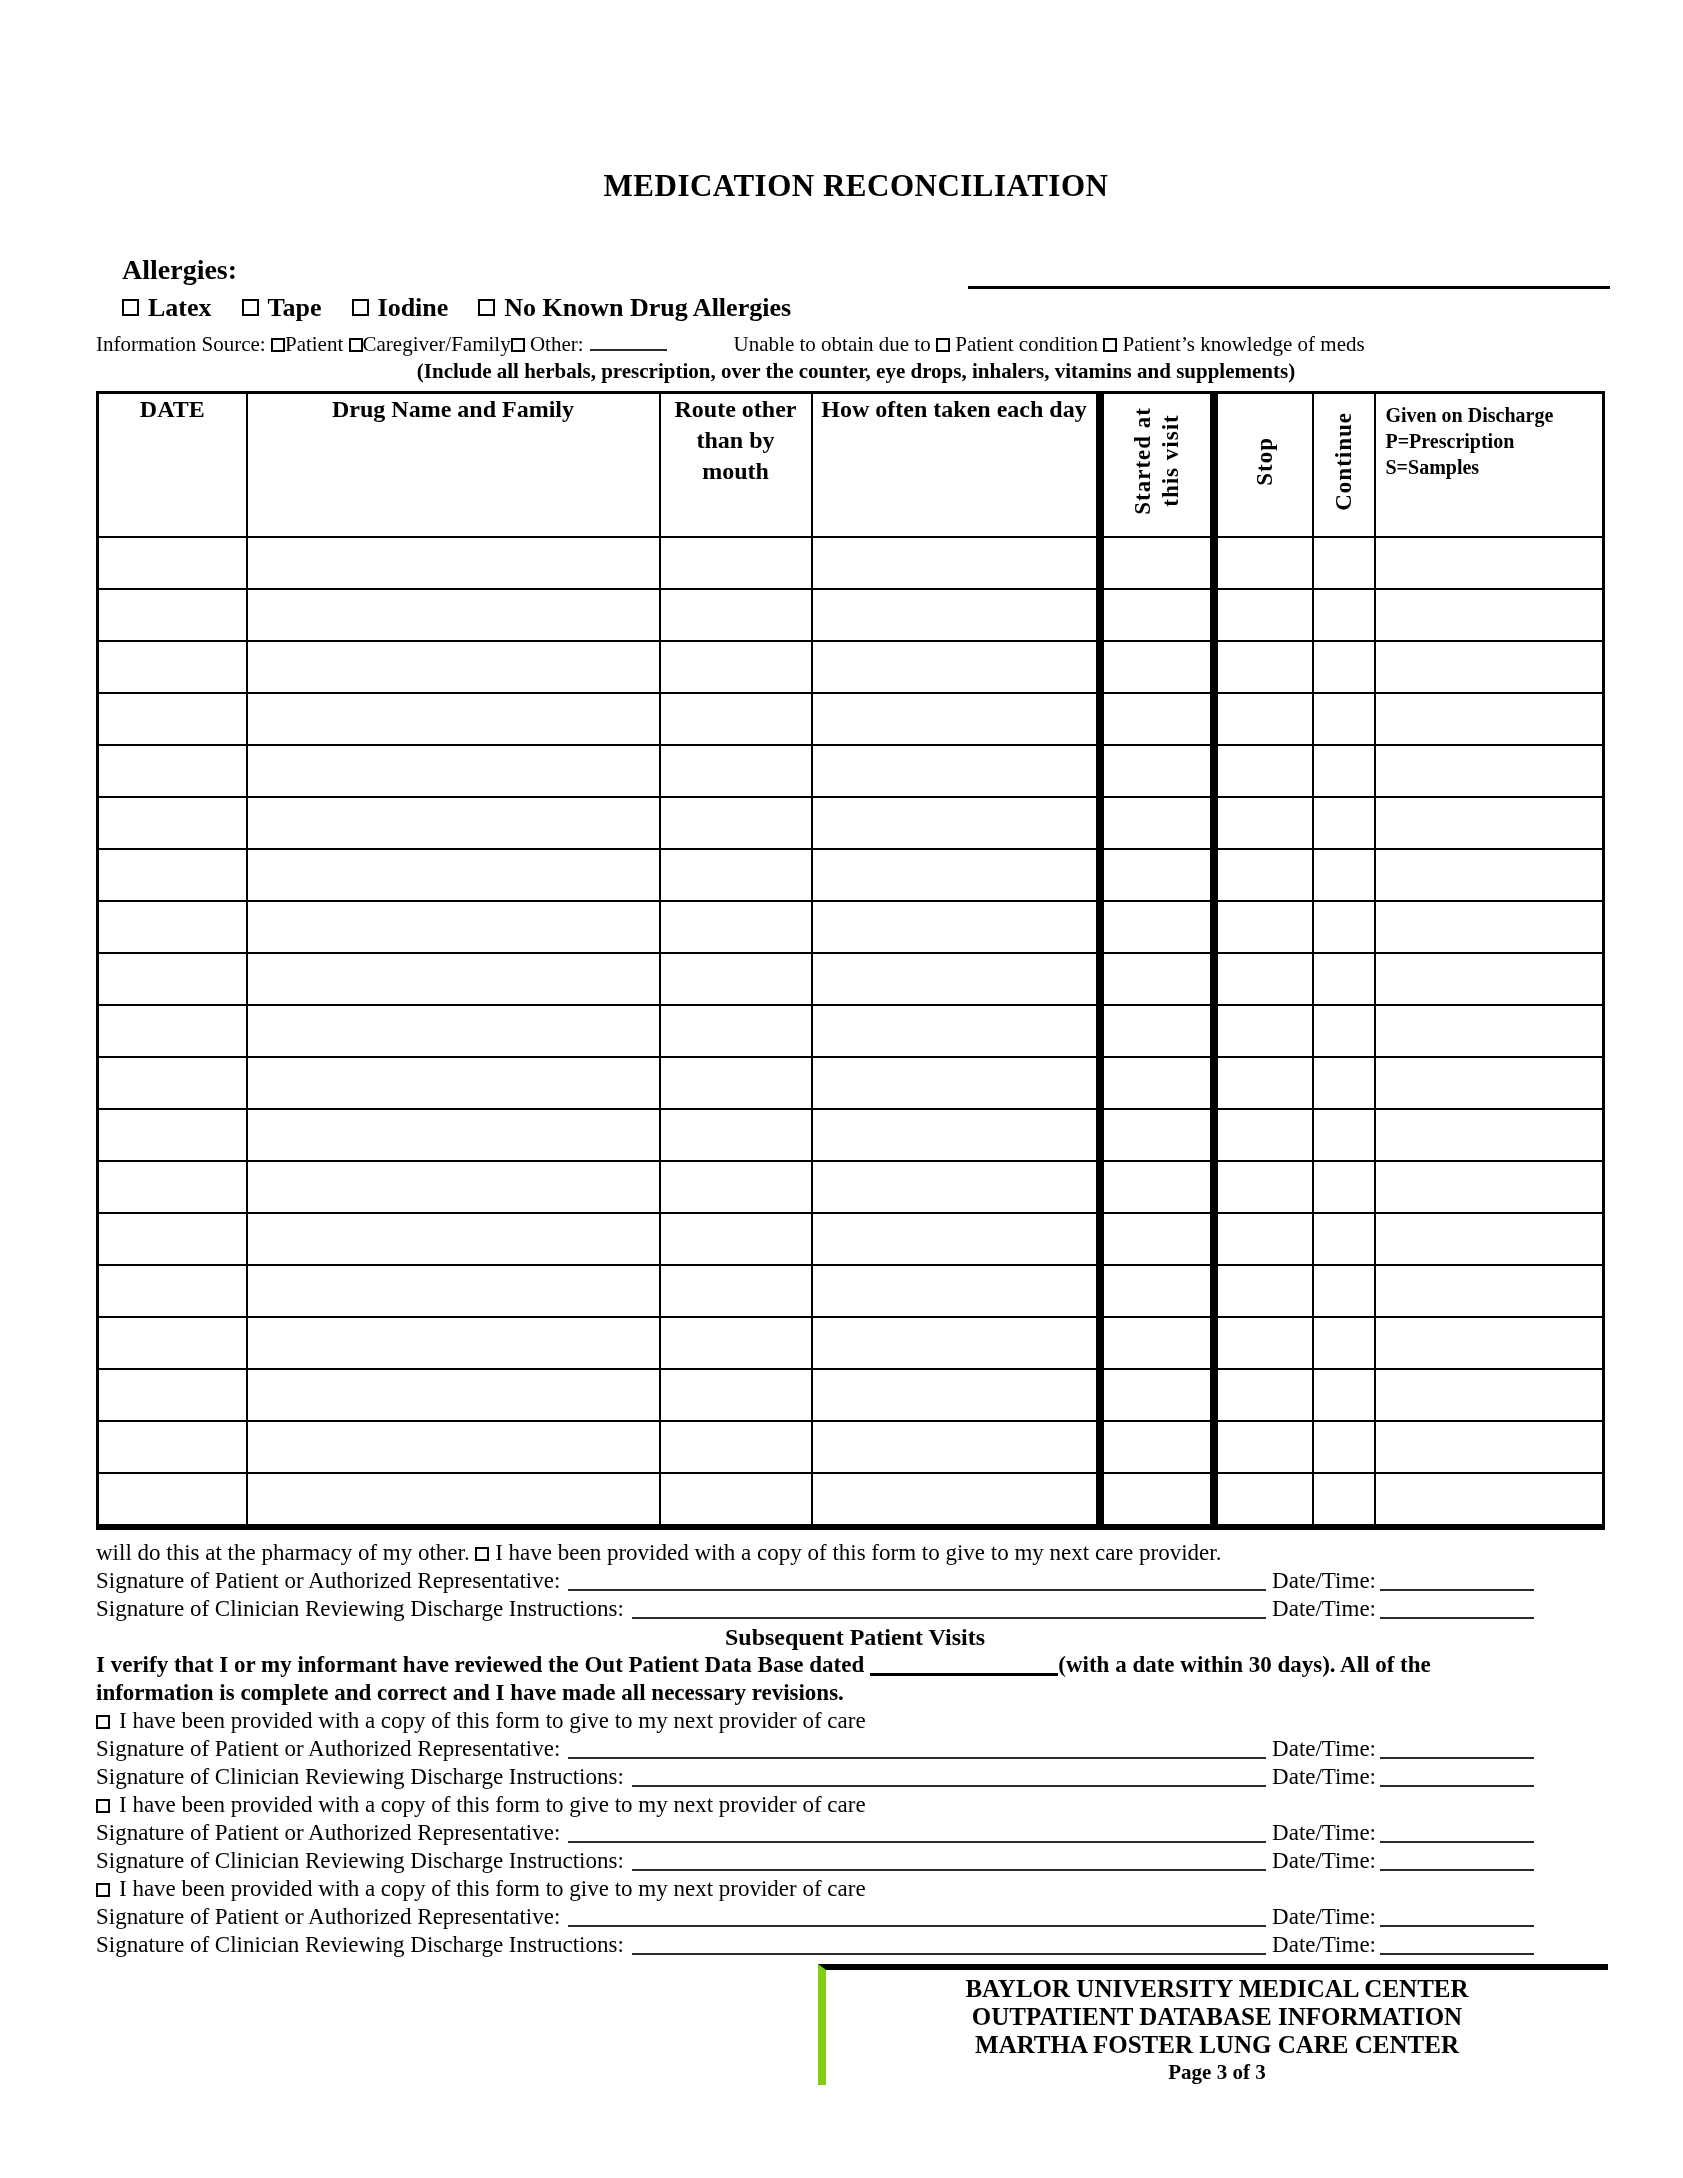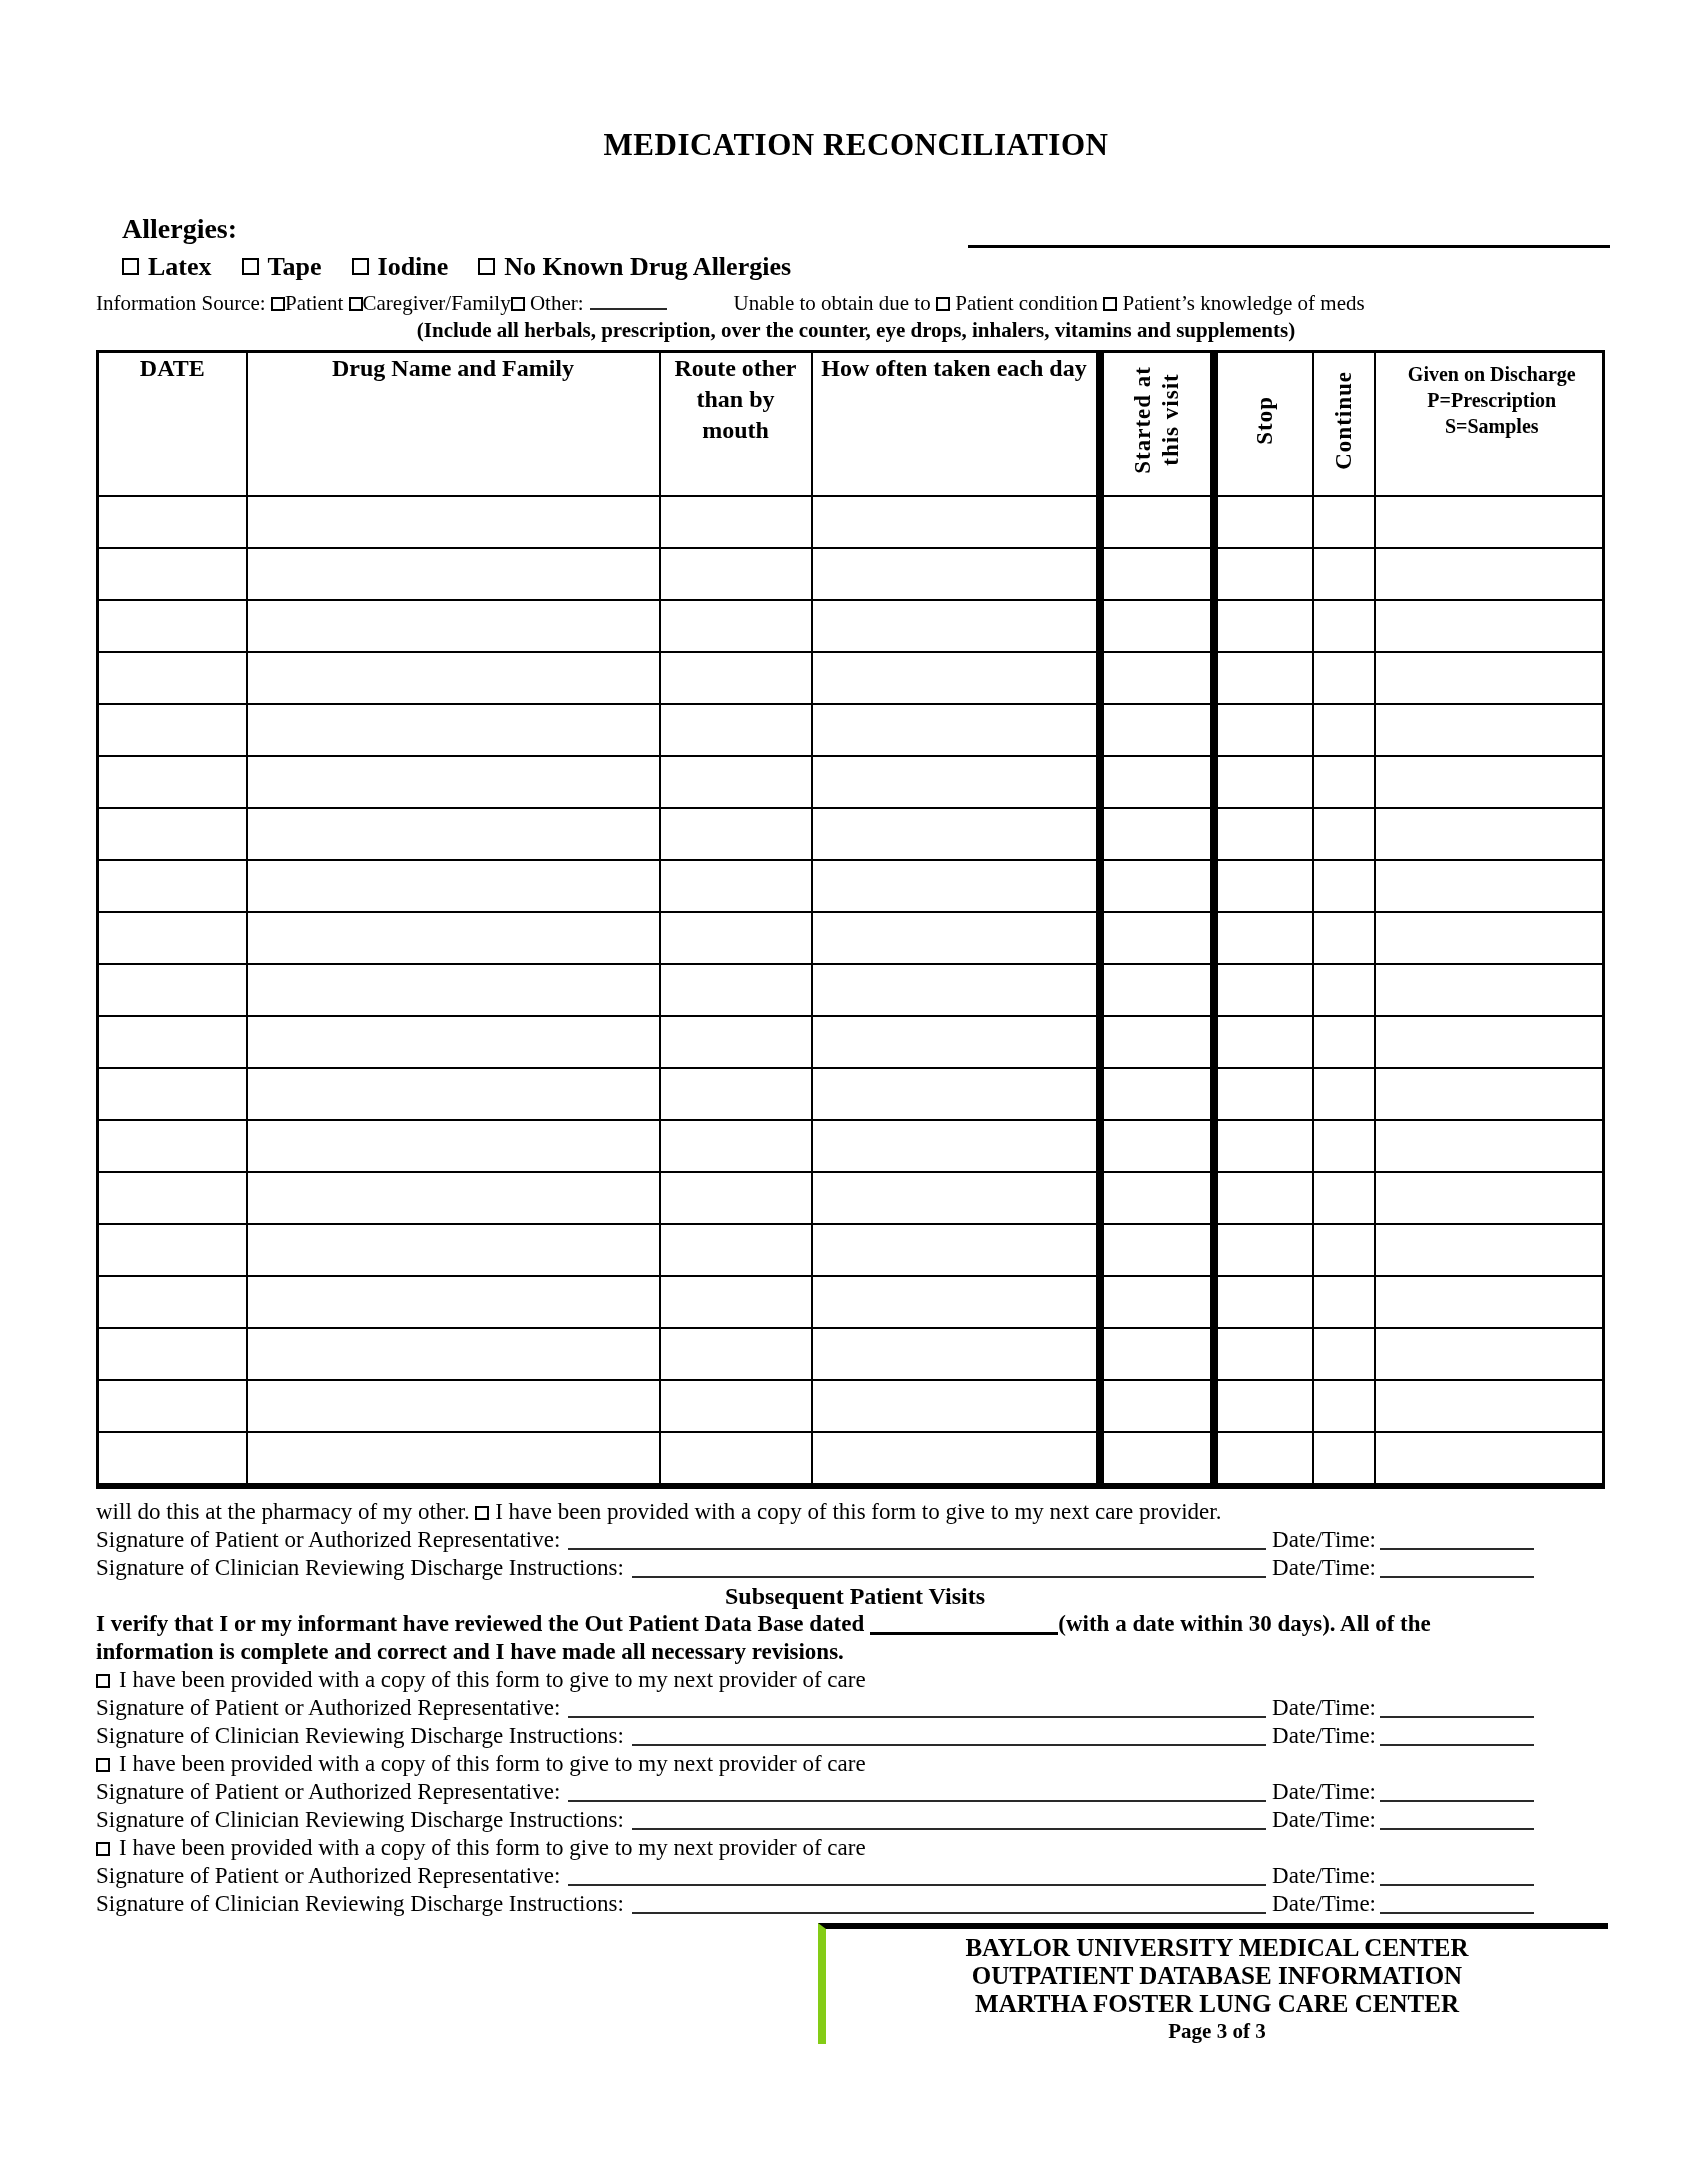--- a/index.html
+++ b/index.html
@@ -1,20 +1,20 @@
 <!DOCTYPE html>
 <html><head>
 <meta charset="utf-8">
 <style>
   html,body { margin:0; padding:0; }
   body {
     width:1683px; height:2178px; background:#ffffff; color:#000;
     font-family:"Liberation Serif", serif; position:relative; overflow:hidden;
   }
-  .page { box-sizing:border-box; width:1683px; padding:0 67px 0 96px; }
+  .page { box-sizing:border-box; width:1683px; padding:0 67px 0 96px;margin-top:41px; }
 
   .title { padding-top:127px; text-align:center; font-size:31px; font-weight:bold; letter-spacing:0.5px; }
 
   
   .cb { display:inline-block; width:16px; height:16px; border:2px solid #000; box-sizing:border-box; vertical-align:-1px; background:#fff; }
   .cb.sm { width:14px; height:14px; }
   .cb.lg { width:17px; height:17px; vertical-align:0px; }
 
   .allergies { margin-top:50px; display:flex; align-items:baseline;flex-direction:column; }
   .allergies-label { font-size:28px; font-weight:bold; white-space:nowrap; }
@@ -30,21 +30,21 @@
   .include-note { margin-top:2px; text-align:center; font-size:21px; font-weight:bold; }
 
   table.med { border-collapse:collapse; table-layout:fixed; width:1507px; margin-top:7px;
               border:3px solid #000; border-bottom:6px solid #000; }
   table.med th, table.med td { border:2px solid #000; padding:0; }
   table.med th.c4, table.med td.c4, table.med th.c5, table.med td.c5 { border-left:8px solid #000; }
   thead th { height:134px; vertical-align:top; text-align:center; font-weight:bold; font-size:24px; padding-top:18px; line-height:31px; }
   thead th.rot { vertical-align:middle; padding-top:0; }
   .vert { writing-mode:vertical-rl; transform:rotate(180deg); display:inline-block;
           font-weight:bold; font-size:23px; white-space:pre-line; line-height:1.2; letter-spacing:1px; }
-  thead th.discharge { text-align:center; font-size:20px; line-height:26px; padding:8px 4px 0 10px; }
+  thead th.discharge { text-align:left; font-size:20px; line-height:26px; padding:8px 4px 0 10px; }
   tbody td { height:50px; }
 
   .bodytext { font-size:23px; line-height:28px; }
   .attest { margin-top:9px; width:1495px; }
 
   .sigrow { display:flex; align-items:baseline; font-size:23px; line-height:28px; width:1438px; white-space:nowrap;justify-content:flex-end; }
   .sig-line { flex:1 1 auto; border-bottom:2px solid #2a2a2a; align-self:flex-end; margin:0 6px 4px 8px; }
   .dt-line { width:154px; border-bottom:2px solid #2a2a2a; align-self:flex-end; margin:0 0 4px 4px; }
 
   .subsequent-heading { text-align:center; font-size:24px; font-weight:bold; line-height:28px; width:1518px; }

